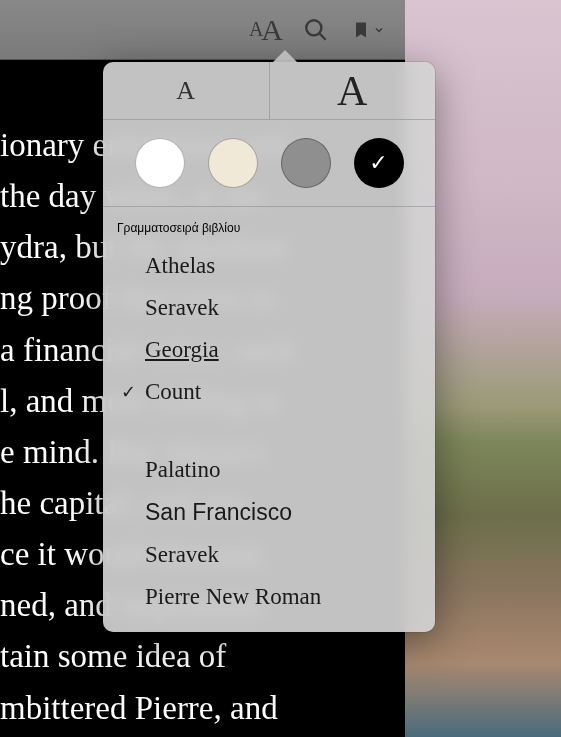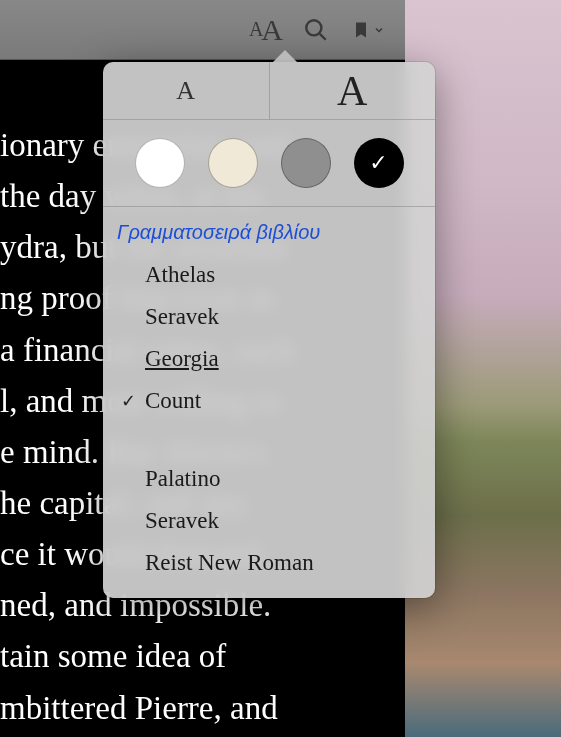--- a/index.html
+++ b/index.html
@@ -101,24 +101,23 @@
       display: flex;
       align-items: center;
       justify-content: center;
       cursor: pointer;
     }
     .check { color: #fff; font-size: 22px; }
     .font-section {
       padding: 8px 0 14px 0;
     }
     .font-header {
-      font-size: 20px;
-      color: #1d4ed8;
+      font-size: 12px;
+      color: #000000;
       padding: 6px 14px 10px 14px;
-      font-style: italic;
     }
     .font-list { list-style: none; }
     .font-item {
       display: flex;
       align-items: center;
       padding: 8px 14px 8px 18px;
       font-size: 23px;
       color: #1a1a1a;
       cursor: pointer;
     }
@@ -202,21 +201,25 @@
         <li class="font-item">
           <span class="font-check">✓</span>
           <span class="font-name" style="font-family: &quot;Iowan Old Style&quot;, Georgia, serif;">Count</span>
         </li>
         <li class="font-item">
           <span class="font-check"></span>
           <span class="font-name" style="font-family: Palatino, Georgia, serif; margin-top: 36px;">Palatino</span>
         </li>
         <li class="font-item">
           <span class="font-check"></span>
+          <span class="font-name" style="font-family: -apple-system, &quot;Helvetica Neue&quot;, Arial, sans-serif;">San Francisco</span>
+        </li>
+        <li class="font-item">
+          <span class="font-check"></span>
           <span class="font-name" style="font-family: Liberation Serif, serif;">Seravek</span>
         </li>
         <li class="font-item">
           <span class="font-check"></span>
-          <span class="font-name" style="font-family: &quot;Times New Roman&quot;, serif;">Reist New Roman</span>
+          <span class="font-name" style="font-family: &quot;Times New Roman&quot;, serif;">Pierre New Roman</span>
         </li>
       </ul>
   </div>
 </div>
 
 </body></html>

